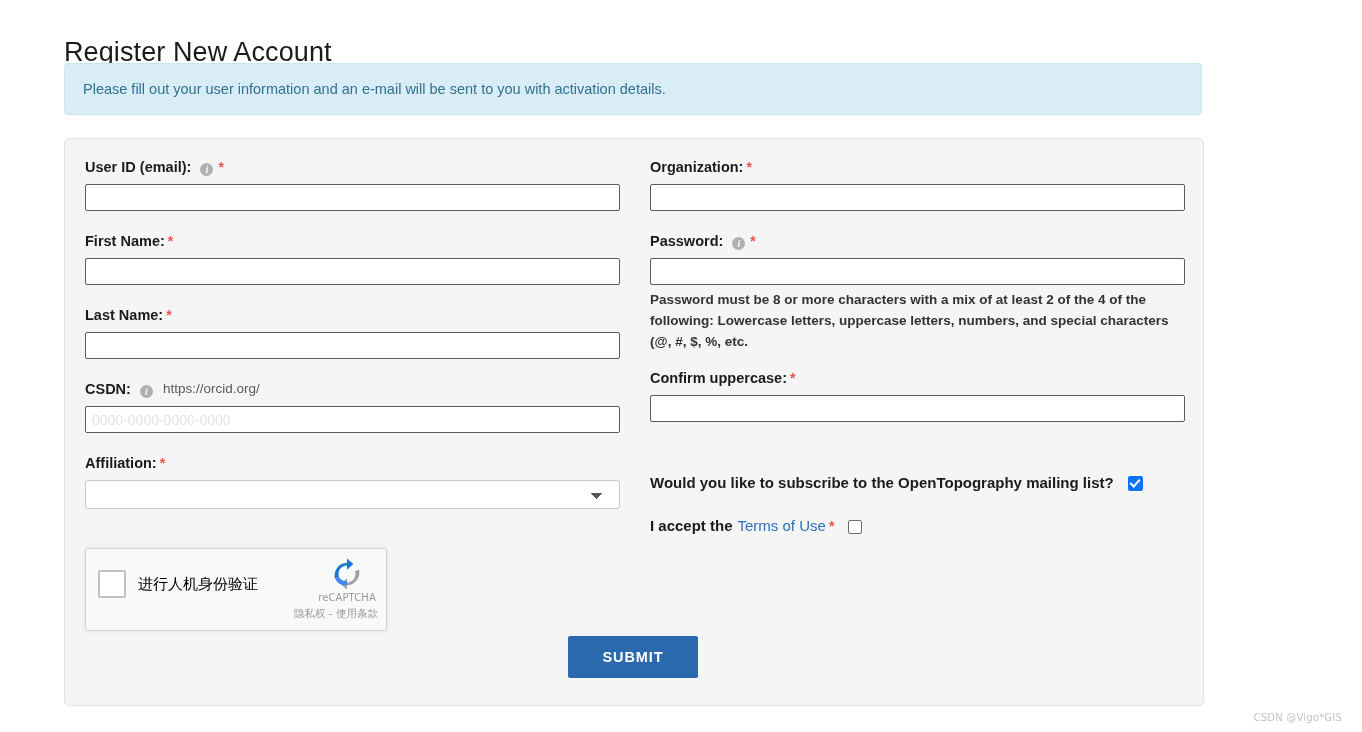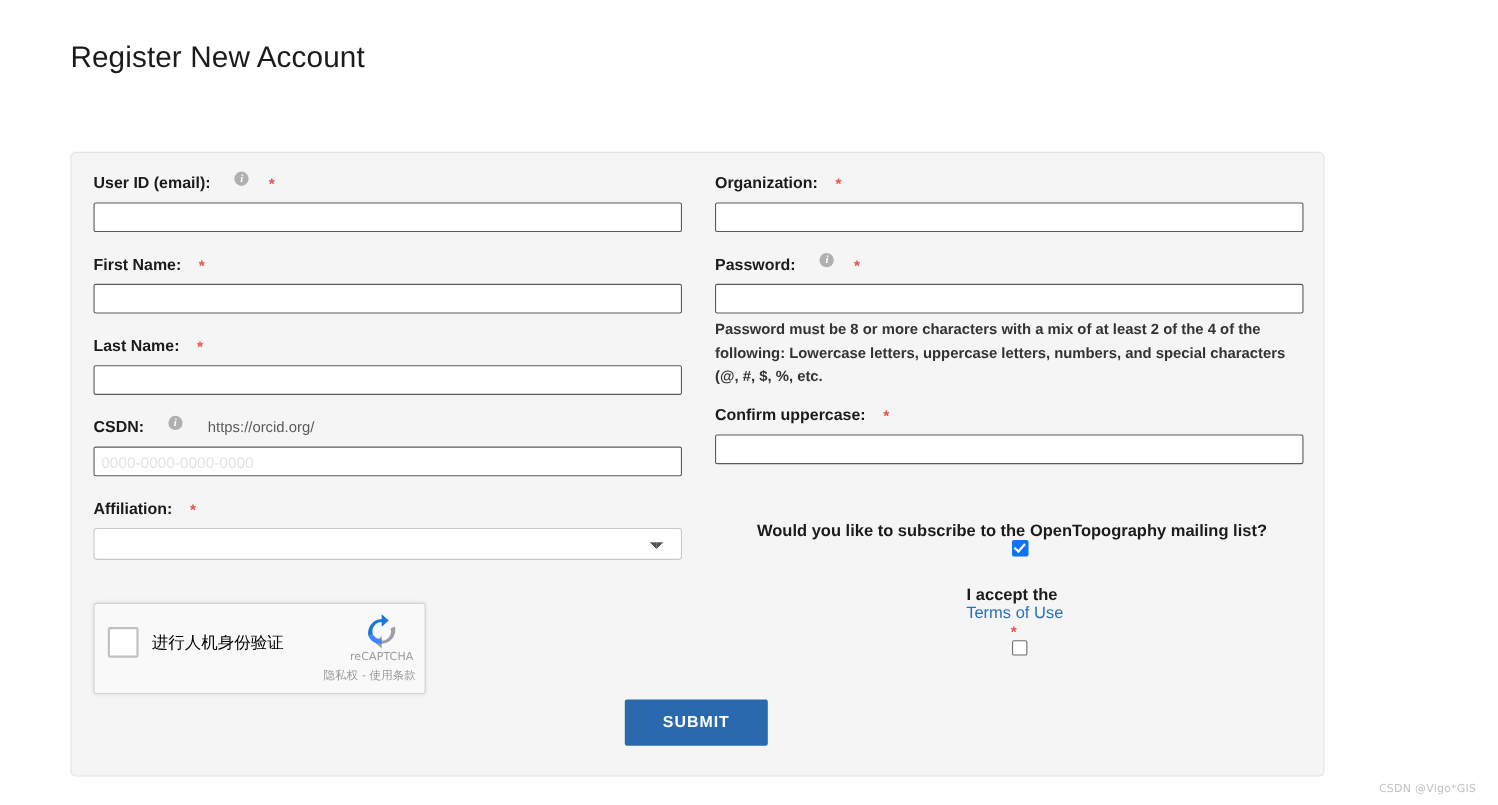--- a/index.html
+++ b/index.html
@@ -71,24 +71,23 @@
     position: absolute;
     left: 585px;
     top: 18px;
     width: 540px;
   }
   .field-label {
     font-size: 14.5px;
     font-weight: bold;
     color: #1b1b1b;
     display: flex;
-    align-items: flex-start;
+    align-items: flex-end;
     line-height: 20px;
     white-space: nowrap;
-    gap: 13px;
   }
   .req-star {
     color: #e8554d;
     font-weight: bold;
     font-size: 14px;
     margin-left: 3px;
   }
   .info-icon {
     display: inline-block;
     width: 13px;
@@ -217,26 +216,25 @@
     font-size: 10.5px;
     color: #9b9b9b;
     font-family: "DejaVu Sans", sans-serif;
     white-space: nowrap;
     padding-left: 42px;
   }
 
   
   .cb-row {
     display: flex;
-    align-items: center;
+    align-items: flex-end;
     font-size: 15px;
     font-weight: bold;
     color: #1b1b1b;
     white-space: nowrap;
-    flex-direction: column;
   }
   .cb-row.accept { font-size: 15px; }
   .cb-checked {
     width: 15px;
     height: 15px;
     background: #0d73f7;
     border-radius: 2px;
     margin-left: 14px;
     position: relative;
     flex: 0 0 auto;
@@ -297,20 +295,23 @@
     letter-spacing: 0.2px;
   }
 </style>
 </head>
 <body>
 
 <div class="page">
 
   <h1 class="page-title">Register New Account</h1>
 
+  <div class="alert-banner">
+    <span class="alert-text">Please fill out your user information and an e-mail will be sent to you with activation details.</span>
+  </div>
 
   <div class="form-panel">
 
     <div class="col-left">
 
       <div class="field-block">
         <div class="field-label">
           <span>User ID (email):</span>
           <span class="info-icon">i</span>
           <span class="req-star">*</span>

